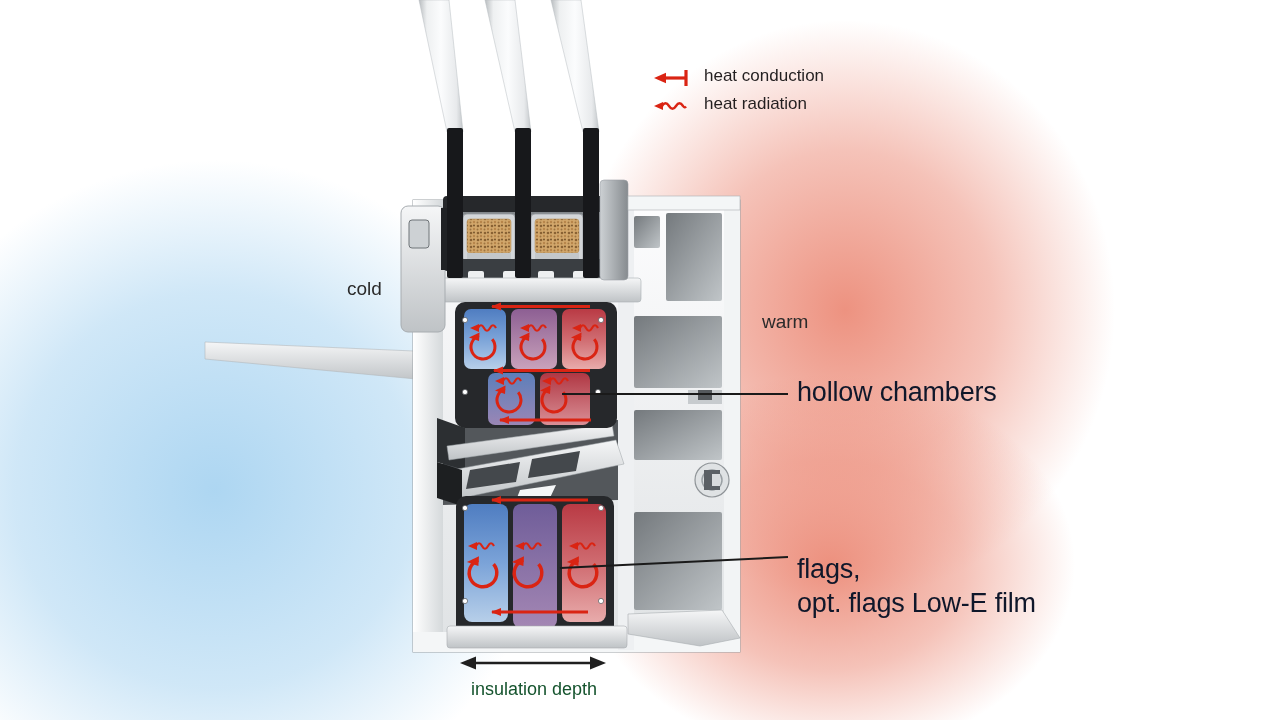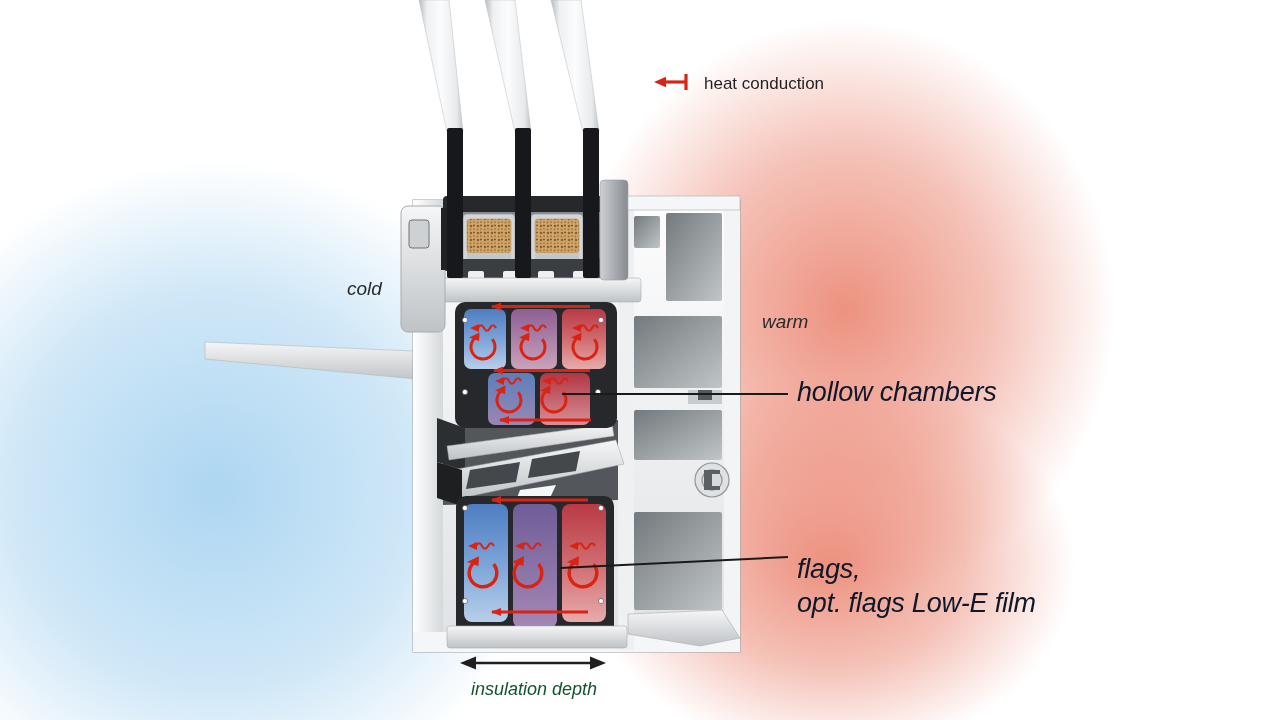--- a/index.html
+++ b/index.html
@@ -9,30 +9,30 @@
     --warm:#ec8a76;
   }
   html,body{margin:0;padding:0;background:#fff;}
   .stage{
     position:relative;width:1280px;height:720px;overflow:hidden;
     background:#ffffff;
     font-family:"Liberation Sans", sans-serif;
     color:var(--text);
   }
   .stage svg.scene{position:absolute;left:0;top:0;}
-  .label{position:absolute;white-space:nowrap;font-style:italic;}
+  .label{position:absolute;white-space:nowrap;}
   .side-label{font-size:19px;color:#2b2b2b;}
   #label-cold{left:347px;top:278px;}
   #label-warm{left:762px;top:278px;margin-top:33px;}
   .callout{font-size:27px;color:#0f172a;letter-spacing:-0.2px;}
   #callout-hollow{left:797px;top:377px;}
   #callout-flags{left:797px;top:552px;line-height:34px;}
   #label-insulation{left:424px;top:679px;width:220px;text-align:center;font-size:18px;color:#14532d;}
   .legend{position:absolute;left:648px;top:66px;}
-  .legend-row{display:flex;align-items:flex-end;height:28px;}
+  .legend-row{display:flex;align-items:flex-start;height:28px;}
   .legend-icon{width:46px;height:24px;flex:0 0 46px;}
   .legend-text{font-size:17px;color:var(--text);padding-left:10px;}
 </style>
 </head>
 <body>
 
 <div class="stage">
 
   <svg class="scene" width="1280" height="720" viewBox="0 0 1280 720">
     <defs>
@@ -282,20 +282,27 @@
 
   <div class="legend">
     <div class="legend-row">
       <svg class="legend-icon" viewBox="0 0 46 24">
         <line x1="16" y1="12" x2="38" y2="12" stroke="#da2413" stroke-width="3.2"></line>
         <polygon points="6,12 18,6.8 18,17.2" fill="#da2413"></polygon>
         <line x1="38" y1="4" x2="38" y2="20" stroke="#da2413" stroke-width="3.2"></line>
       </svg>
       <span class="legend-text">heat conduction</span>
     </div>
+    <div class="legend-row">
+      <svg class="legend-icon" viewBox="0 0 46 24">
+        <polygon points="6,12 15,8 15,16" fill="#da2413"></polygon>
+        <path d="M14 12 Q17.5 6.5 21 12 Q24.5 17.5 28 12 Q31.5 6.5 35 12 Q36.5 14.5 38 12.5" fill="none" stroke="#da2413" stroke-width="2.4"></path>
+      </svg>
+      <span class="legend-text">heat radiation</span>
+    </div>
   </div>
 
   <div class="label side-label" id="label-cold">cold</div>
   <div class="label side-label" id="label-warm">warm</div>
 
   <div class="label callout" id="callout-hollow">hollow chambers</div>
   <div class="label callout" id="callout-flags">
     <div>flags,</div>
     <div>opt. flags Low-E film</div>
   </div>

